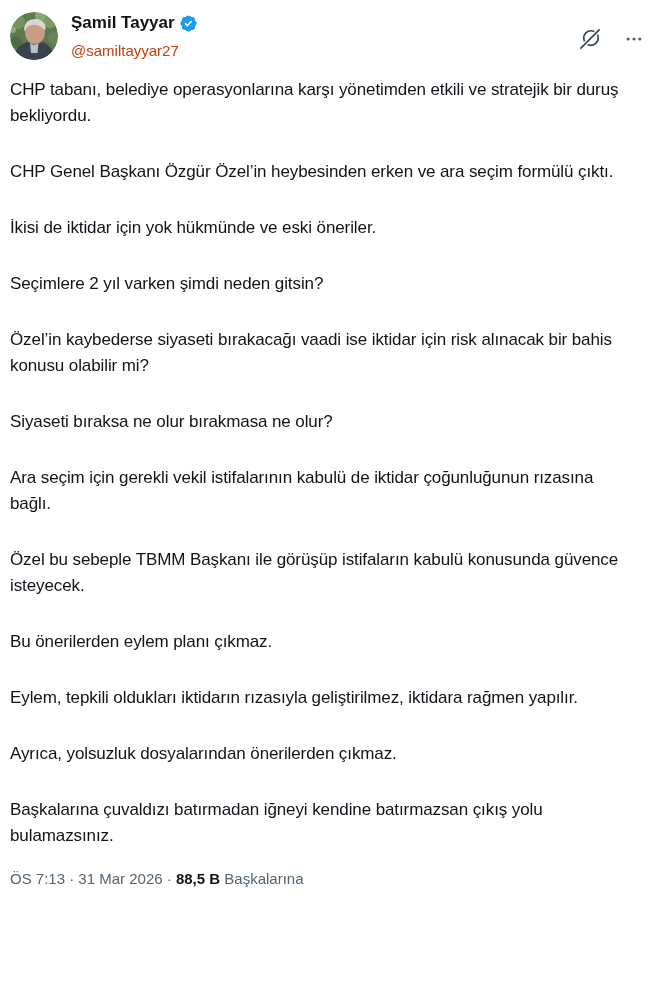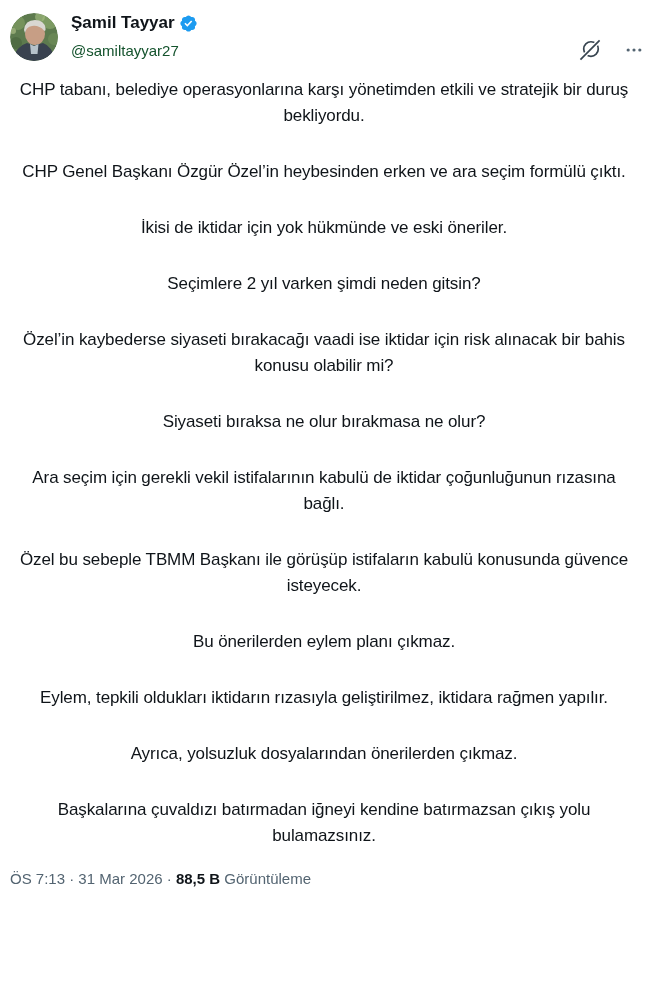--- a/index.html
+++ b/index.html
@@ -7,55 +7,55 @@
   body { font-family: "Liberation Sans", sans-serif; }
 
   .tweet {
     width: 657px;
     min-height: 986px;
     background: #ffffff;
     padding: 10px 11px 14px 10px;
   }
 
   
-  .header { display: flex; align-items: flex-end; }
+  .header { display: flex; align-items: center; }
   .avatar {
     width: 48px; height: 48px; border-radius: 50%;
     overflow: hidden; flex-shrink: 0; cursor: pointer;
   }
   .author { margin-left: 13px; flex: 1; min-width: 0; padding-top: 2px; }
   .name-row {
     display: flex; align-items: center; gap: 4px;
     font-size: 17px; font-weight: 700; color: #0f1419; line-height: 21px;
     cursor: pointer;
   }
   .verified { display: inline-flex; margin-top: 1px; }
   .handle {
-    font-size: 15px; color: #14532d; line-height: 20px; margin-top: 8px;
+    font-size: 15px; color: #c2410c; line-height: 20px; margin-top: 8px;
     cursor: pointer;
   }
   .header-actions {
     display: flex; align-items: center; gap: 22px;
     margin-top: 6px; padding-right: 2px;
   }
   .icon-btn {
     background: none; border: none; padding: 0; margin: 0;
     display: flex; align-items: center; cursor: pointer;
   }
 
   
   .tweet-text {
     margin-top: 16px;
     font-size: 17px;
     line-height: 26px;
     letter-spacing: -0.1px;
     color: #0f1419;
     word-wrap: break-word;
   }
-  .paragraph { margin: 0 8px 30px 0; text-align: center; }
+  .paragraph { margin: 0 8px 30px 0; }
   .paragraph:last-child { margin-bottom: 0; }
 
   
   .footer {
     margin-top: 20px;
     font-size: 15px;
     line-height: 20px;
     color: #536471;
   }
   .footer .views { cursor: pointer; }
@@ -132,16 +132,16 @@
       <div class="paragraph">Özel bu sebeple TBMM Başkanı ile görüşüp istifaların kabulü konusunda güvence isteyecek.</div>
       <div class="paragraph">Bu önerilerden eylem planı çıkmaz.</div>
       <div class="paragraph">Eylem, tepkili oldukları iktidarın rızasıyla geliştirilmez, iktidara rağmen yapılır.</div>
       <div class="paragraph">Ayrıca, yolsuzluk dosyalarından önerilerden çıkmaz.</div>
       <div class="paragraph">Başkalarına çuvaldızı batırmadan iğneyi kendine batırmazsan çıkış yolu bulamazsınız.</div>
     </div>
 
   <div class="footer">
     <span>ÖS 7:13 · 31 Mar 2026</span>
     <span>·</span>
-    <span class="views"><b>88,5 B</b> <span>Görüntüleme</span></span>
+    <span class="views"><b>88,5 B</b> <span>Başkalarına</span></span>
   </div>
 
 </div>
 
 </body></html>

